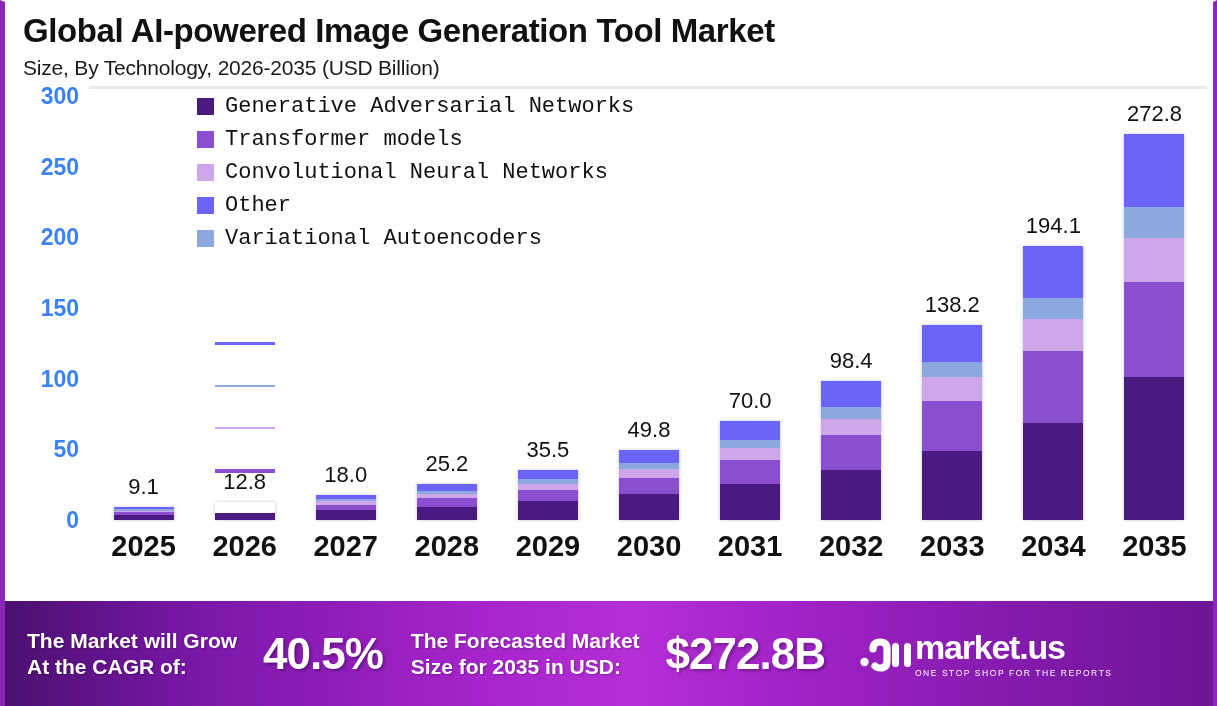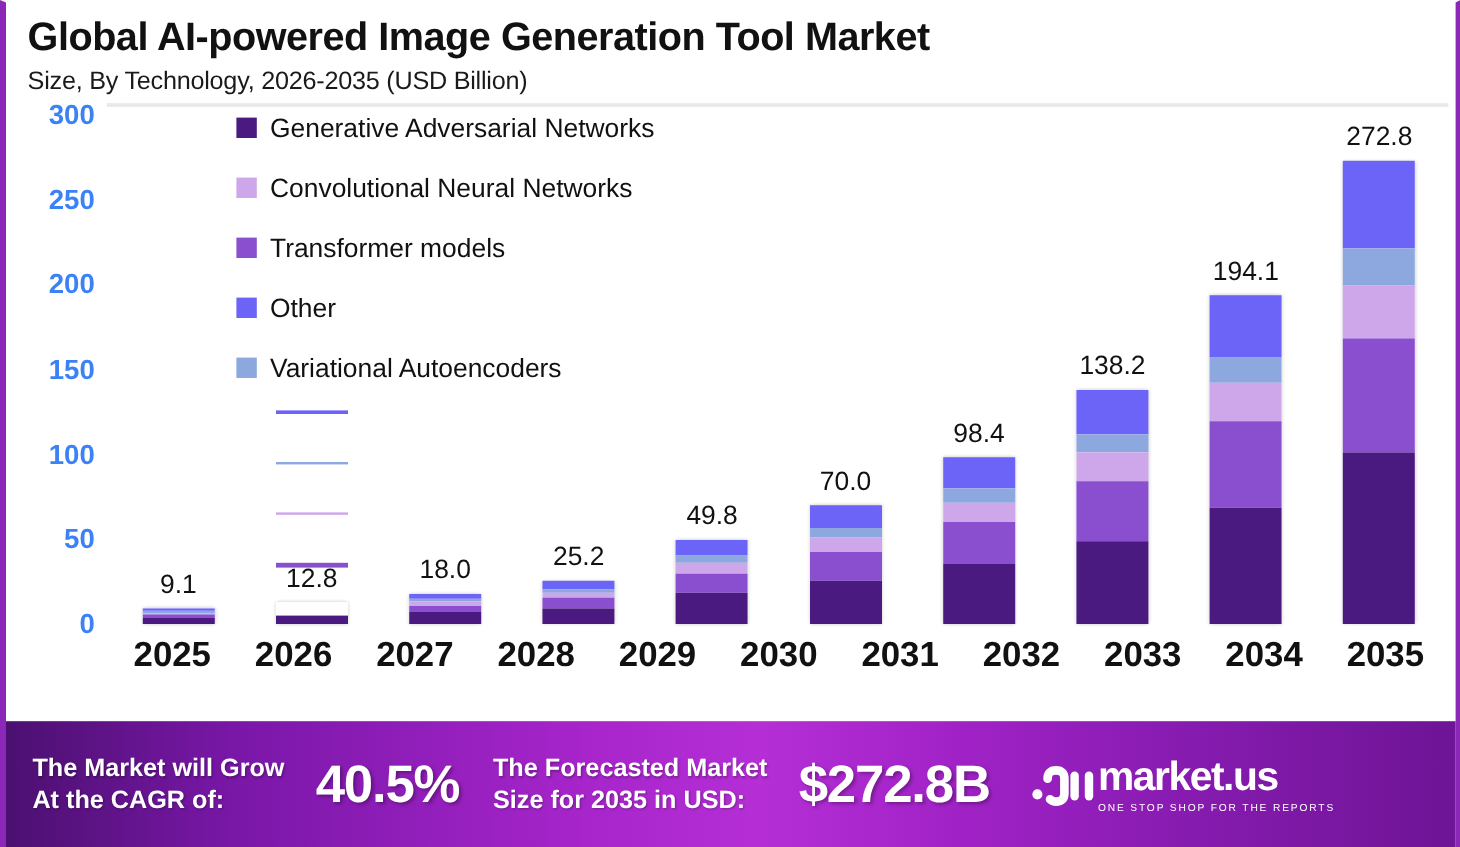--- a/index.html
+++ b/index.html
@@ -118,22 +118,23 @@
     color:#111;
   }
 
   
   .legend {
     position:absolute;
     left:192px;
     top:8px;
     display:flex;
     flex-direction:column;
-    gap:24px;
+    gap:8px;
     z-index:4;
+    font-family:Liberation Mono, monospace;
   }
   .legend-item { display:flex; align-items:center; gap:11px; }
   .swatch { width:17px; height:17px; flex:none; }
   .legend-label { font-size:22px; color:#111; white-space:nowrap; }
 
   
   .footer {
     position:absolute;
     left:0; right:0; bottom:0;
     height:105px;
@@ -235,20 +236,30 @@
           </div>
         </div>
         <div class="barcol">
           <div class="bar" style="height: 8.4%;">
             <div class="seg" style="background: rgb(74, 26, 128); flex: 0 0 37.6984%;"></div>
             <div class="seg" style="background: rgb(138, 79, 207); flex: 0 0 22.619%;"></div>
             <div class="seg" style="background: rgb(206, 166, 234); flex: 0 0 12.3016%;"></div>
             <div class="seg" style="background: rgb(140, 168, 222); flex: 0 0 9.52381%;"></div>
             <div class="seg" style="background: rgb(108, 99, 247); flex: 0 0 17.8571%;"></div>
             <div class="barlabel">25.2</div>
+          </div>
+        </div>
+        <div class="barcol">
+          <div class="bar" style="height: 11.8333%;">
+            <div class="seg" style="background: rgb(74, 26, 128); flex: 0 0 37.1831%;"></div>
+            <div class="seg" style="background: rgb(138, 79, 207); flex: 0 0 23.0986%;"></div>
+            <div class="seg" style="background: rgb(206, 166, 234); flex: 0 0 12.1127%;"></div>
+            <div class="seg" style="background: rgb(140, 168, 222); flex: 0 0 9.29577%;"></div>
+            <div class="seg" style="background: rgb(108, 99, 247); flex: 0 0 18.3099%;"></div>
+            <div class="barlabel">35.5</div>
           </div>
         </div>
         <div class="barcol">
           <div class="bar" style="height: 16.6%;">
             <div class="seg" style="background: rgb(74, 26, 128); flex: 0 0 36.5462%;"></div>
             <div class="seg" style="background: rgb(138, 79, 207); flex: 0 0 23.6948%;"></div>
             <div class="seg" style="background: rgb(206, 166, 234); flex: 0 0 12.0482%;"></div>
             <div class="seg" style="background: rgb(140, 168, 222); flex: 0 0 9.03614%;"></div>
             <div class="seg" style="background: rgb(108, 99, 247); flex: 0 0 18.6747%;"></div>
             <div class="barlabel">49.8</div>
@@ -318,26 +329,26 @@
         <div class="xtick">2034</div>
         <div class="xtick">2035</div>
       </div>
 
     <div class="legend">
         <div class="legend-item">
           <span class="swatch" style="background: rgb(74, 26, 128);"></span>
           <span class="legend-label">Generative Adversarial Networks</span>
         </div>
         <div class="legend-item">
+          <span class="swatch" style="background: rgb(138, 79, 207);"></span>
+          <span class="legend-label">Transformer models</span>
+        </div>
+        <div class="legend-item">
           <span class="swatch" style="background: rgb(206, 166, 234);"></span>
           <span class="legend-label">Convolutional Neural Networks</span>
-        </div>
-        <div class="legend-item">
-          <span class="swatch" style="background: rgb(138, 79, 207);"></span>
-          <span class="legend-label">Transformer models</span>
         </div>
         <div class="legend-item">
           <span class="swatch" style="background: rgb(108, 99, 247);"></span>
           <span class="legend-label">Other</span>
         </div>
         <div class="legend-item">
           <span class="swatch" style="background: rgb(140, 168, 222);"></span>
           <span class="legend-label">Variational Autoencoders</span>
         </div>
       </div>

